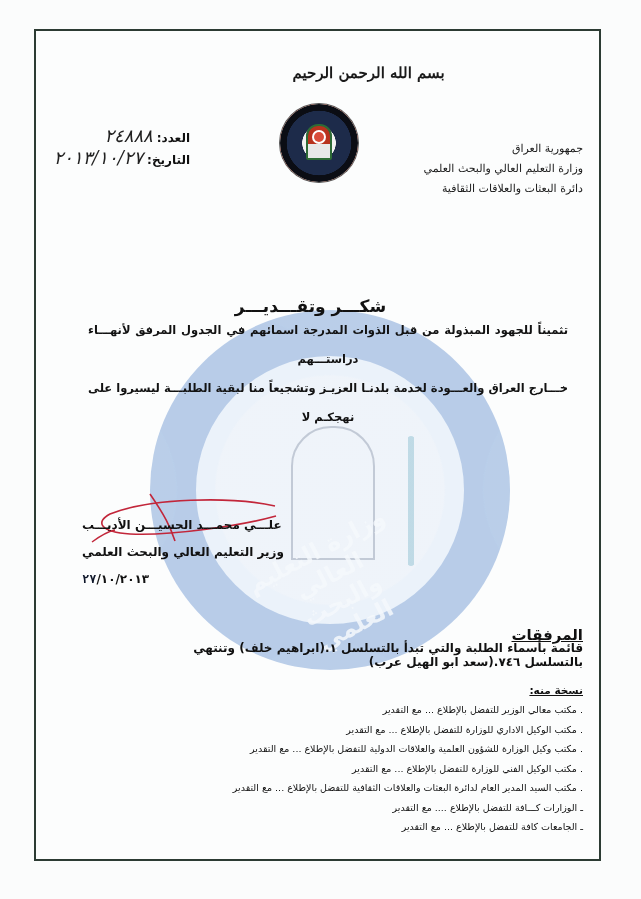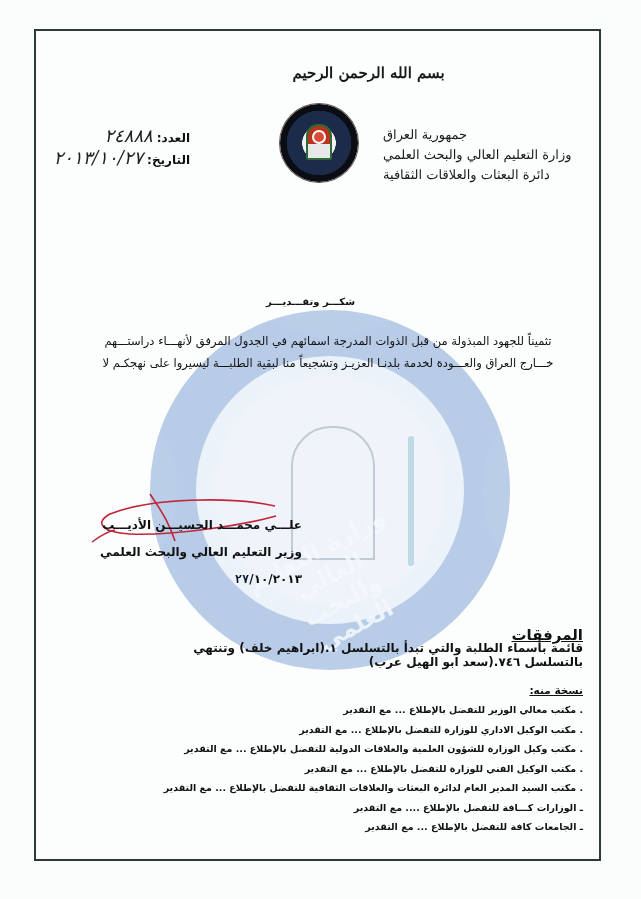--- a/index.html
+++ b/index.html
@@ -33,25 +33,25 @@
       text-align: center;
       font-family: "DejaVu Serif", serif;
       font-size: 15px;
       font-weight: bold;
       letter-spacing: 0.5px;
       color: #1a1a1a;
       margin-left: 48px;
     }
 
     .org-block {
-      right: 58px; top: 125px;
+      right: 58px; top: 139px;
       width: 200px;
-      text-align: left;
+      text-align: right;
       font-family: "DejaVu Serif", serif;
-      font-size: 13px;
+      font-size: 11px;
       line-height: 20px;
       color: #1b1b1b;
     }
 
     .ref-block {
       left: 40px; top: 126px;
       width: 150px;
       font-size: 12px;
       line-height: 20px;
     }
@@ -119,43 +119,43 @@
       text-align: center;
       font-size: 24px;
       font-weight: bold;
       color: rgba(245,248,252,0.85);
       transform: rotate(-28deg);
     }
 
     .title {
       left: 0; width: 621px; top: 296px;
       text-align: center;
-      font-size: 10px;
+      font-size: 17px;
       font-weight: bold;
       letter-spacing: 2px;
     }
 
     .body-text {
-      left: 88px; width: 480px; top: 330px;
+      left: 88px; width: 480px; top: 316px;
       text-align: justify;
       text-align-last: center;
       font-size: 11.5px;
-      font-weight: normal;
-      line-height: 22px;
+      font-weight: bold;
+      line-height: 29px;
       color: #121212;
     }
 
     .signature-stroke {
       left: 90px; top: 486px;
       width: 190px; height: 60px;
     }
     .sig-block {
       left: 82px; top: 512px;
       width: 220px;
-      text-align: right;
+      text-align: left;
       font-size: 12px;
       font-weight: bold;
       line-height: 27px;
     }
     .sig-date {
       font-family: "DejaVu Sans", sans-serif;
       letter-spacing: 1px;
     }
     .sig-date .day { color: #0f172a; font-family: Liberation Mono, monospace; }
 
@@ -178,21 +178,21 @@
       font-size: 10.5px;
       font-weight: bold;
       text-decoration: underline;
     }
     .copy-list {
       right: 58px; top: 700px;
       width: 420px;
       list-style: none;
       margin: 0; padding: 0;
       font-size: 9.5px;
-      font-weight: bold;
+      font-weight: normal;
       line-height: 19.5px;
       text-align: right;
     }
   </style>
 </head>
 <body>
 
 <div class="frame"></div>
 
 <div class="abs watermark">

